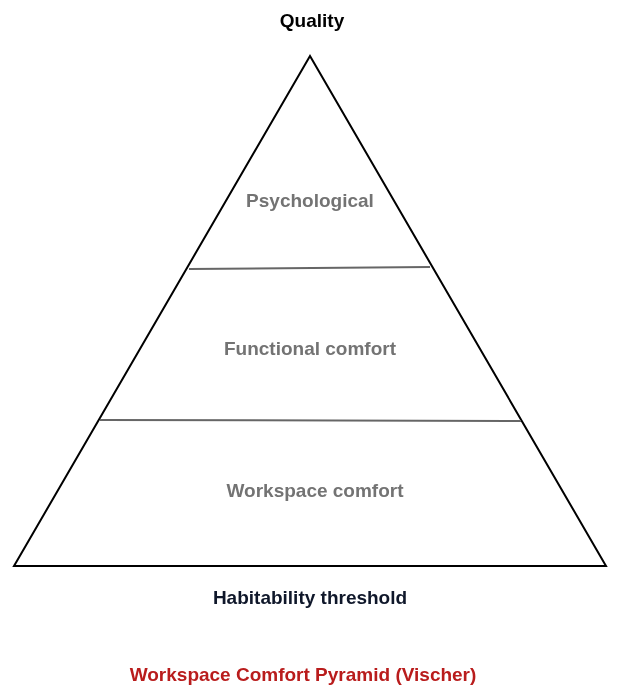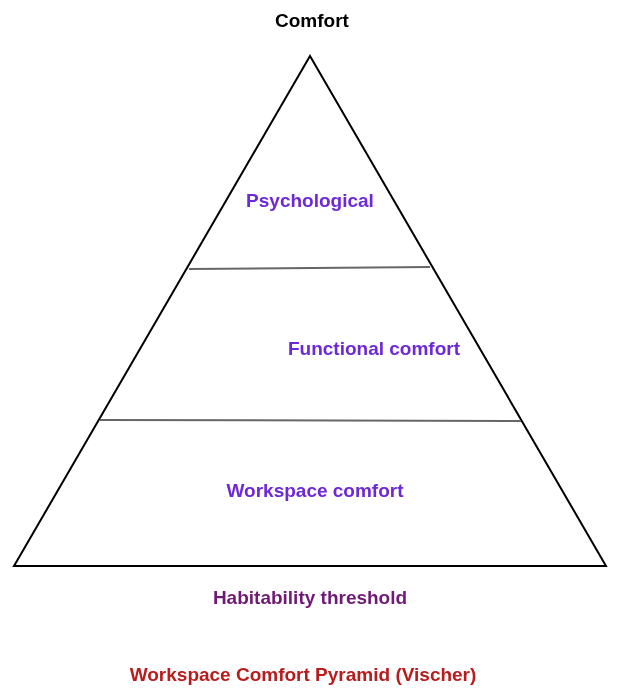--- a/index.html
+++ b/index.html
@@ -1,37 +1,37 @@
 <!DOCTYPE html>
 <html><head>
   <meta charset="utf-8">
   <style>
     html, body { margin: 0; padding: 0; background: #ffffff; }
     body { width: 630px; height: 698px; position: relative; overflow: hidden;
            font-family: "Liberation Sans", sans-serif; }
     .abs { position: absolute; text-align: center; font-weight: bold; }
     #top-label { left: 0; width: 624px; top: 10px; font-size: 19px; color: #000; }
-    #bottom-label { left: 0; width: 620px; top: 587px; font-size: 19px; color: #701a75; }
+    #bottom-label { left: 0; width: 620px; top: 587px; font-size: 19px; color: #0f172a; }
     #caption { left: 0; width: 606px; top: 664px; font-size: 19px; color: #b91c1c; }
-    .tier { color: #6d28d9; font-size: 19px; line-height: 24px; }
+    .tier { color: #737373; font-size: 19px; line-height: 24px; }
     #tier-top { left: 210px; width: 200px; top: 189px; }
-    #tier-mid { left: 160px; width: 300px; top: 337px; text-align: right; }
+    #tier-mid { left: 160px; width: 300px; top: 337px; }
     #tier-bottom { left: 160px; width: 310px; top: 479px; }
     svg { position: absolute; left: 0; top: 0; }
   </style>
 </head>
 <body>
 
 <svg width="630" height="698">
   <polygon points="310,56 14,566 606,566" fill="none" stroke="#000" stroke-width="2"></polygon>
   <line x1="189" y1="269" x2="430" y2="267" stroke="#666" stroke-width="2"></line>
   <line x1="100" y1="420" x2="521" y2="421" stroke="#666" stroke-width="2"></line>
 </svg>
 
-<div id="top-label" class="abs">Comfort</div>
+<div id="top-label" class="abs">Quality</div>
 
 <div id="tier-top" class="abs tier">
   <div>Psychological</div>
 </div>
 
 <div id="tier-mid" class="abs tier">Functional comfort</div>
 
 <div id="tier-bottom" class="abs tier">Workspace comfort</div>
 
 <div id="bottom-label" class="abs">Habitability threshold</div>

